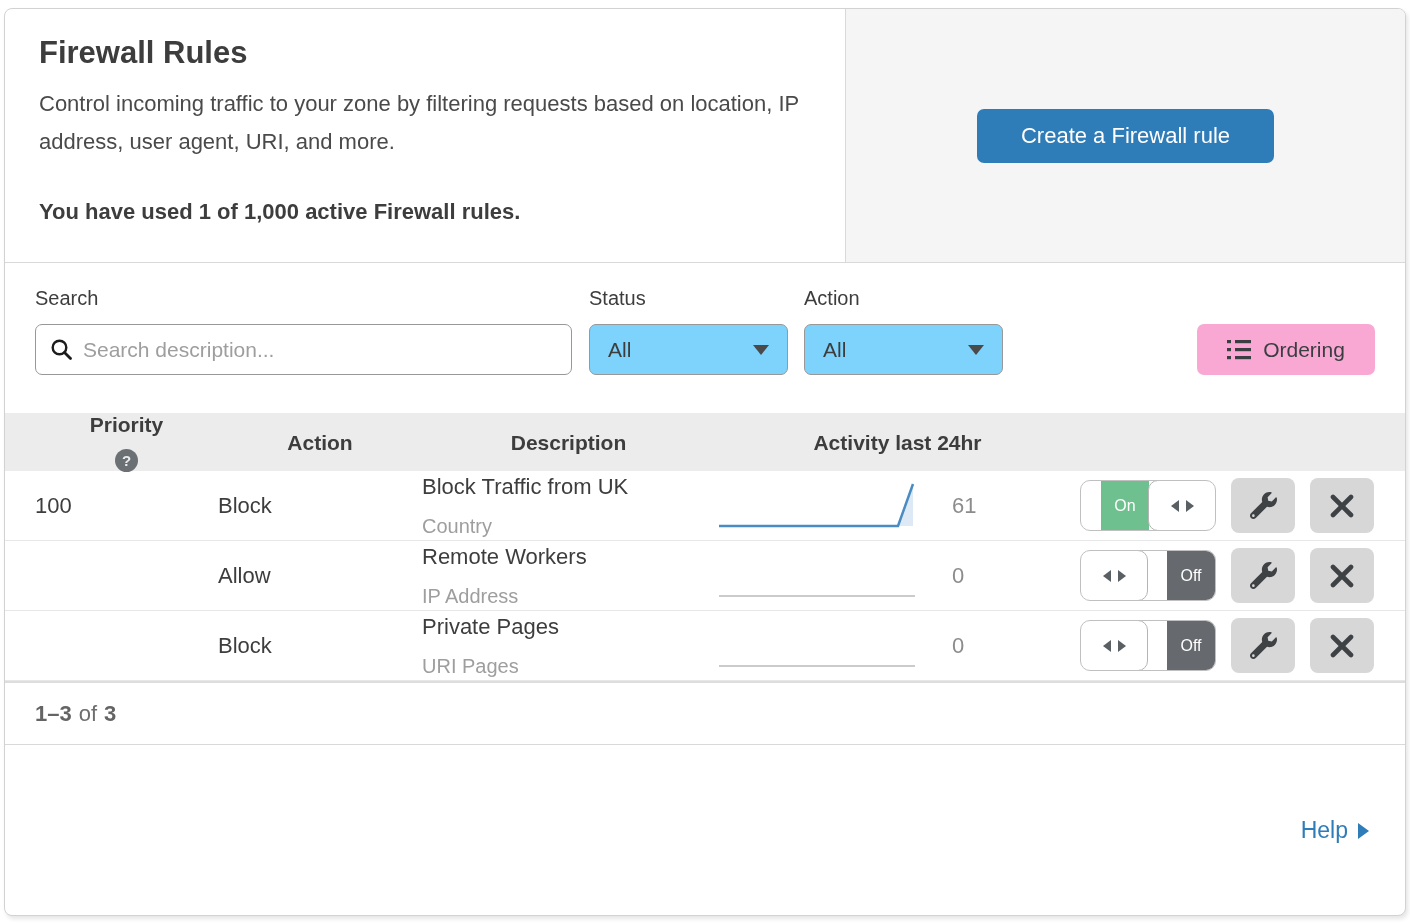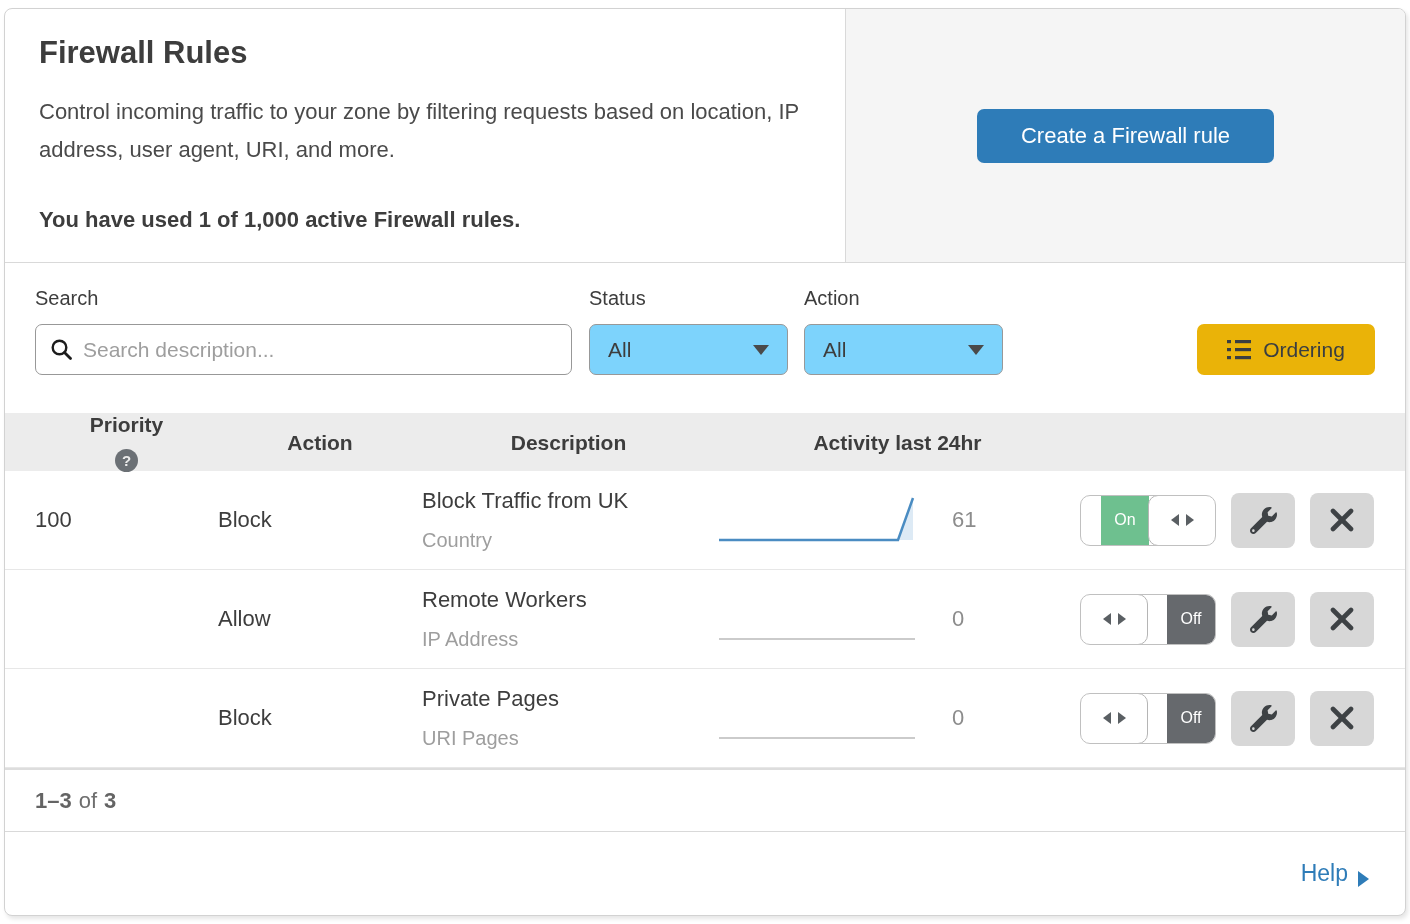--- a/index.html
+++ b/index.html
@@ -8,21 +8,21 @@
   .card {
     position: absolute; left: 4px; top: 8px; width: 1402px; height: 908px;
     background: #fff; border: 1px solid #d2d2d2; border-radius: 8px;
     box-shadow: 2px 3px 4px rgba(0,0,0,.10);
     display: flex; flex-direction: column; overflow: hidden;
   }
 
   
   .header { display: flex; height: 254px; border-bottom: 1px solid #d9d9d9; flex: 0 0 auto; }
   .header-left { width: 840px; padding: 26px 34px; }
-  .page-title { font-size: 31px; font-weight: bold; color: #3d3d3d; margin-bottom: 22px; }
+  .page-title { font-size: 31px; font-weight: bold; color: #3d3d3d; margin-bottom: 14px; }
   .page-desc { font-size: 22px; color: #4a4a4a; line-height: 38px; max-width: 770px; }
   .usage-note { margin-top: 38px; font-size: 22px; font-weight: bold; color: #3d3d3d; }
   .header-right {
     flex: 1; background: #f5f5f5; border-left: 1px solid #d9d9d9;
     display: flex; align-items: center; justify-content: center;
   }
   .create-btn {
     background: var(--accent-blue); color: #fff; font-size: 22px;
     font-family: "Liberation Sans", sans-serif;
     border: none; border-radius: 7px; padding: 14px 44px; cursor: pointer;
@@ -46,35 +46,35 @@
     display: flex; align-items: center; justify-content: space-between;
     padding: 0 18px; font-size: 21px; color: #3d3d3d; cursor: pointer;
   }
   .caret-down {
     width: 0; height: 0; border-left: 8px solid transparent;
     border-right: 8px solid transparent; border-top: 10px solid #4a4a4a;
   }
   .gap17 { width: 17px; } .gap16 { width: 16px; }
   .filters .spacer { flex: 1; }
   .ordering-btn {
-    width: 178px; height: 51px; background: #eab308; border: none; border-radius: 7px;
+    width: 178px; height: 51px; background: #f9a8d4; border: none; border-radius: 7px;
     display: flex; align-items: center; justify-content: center; gap: 12px;
     font-size: 21px; color: #3a3e41; font-family: "Liberation Sans", sans-serif; cursor: pointer;
   }
 
   
   .tgrid { display: grid; grid-template-columns: 183px 204px 293px 1fr 325px; align-items: center; }
   .thead { background: #ececec; height: 58px; padding-left: 30px; flex: 0 0 auto; }
   .th { font-size: 21px; font-weight: bold; color: #3d3d3d; display: flex; align-items: center; gap: 12px; flex-direction: column; }
   .q-badge {
     width: 23px; height: 23px; border-radius: 50%; background: #6b7075; color: #ececec;
     font-size: 15px; font-weight: bold; display: inline-flex; align-items: center; justify-content: center;
     cursor: pointer;
   }
-  .row { height: 99px; padding-left: 30px; border-bottom: 1px solid #e7e7e7; }
+  .row { height: 70px; padding-left: 30px; border-bottom: 1px solid #e7e7e7; }
   .cell-main { font-size: 22px; color: #3d3d3d; }
   .desc-sub { font-size: 20px; color: #9e9e9e; margin-top: 15px; }
   .activity-cell { display: flex; align-items: center; }
   .spark { width: 205px; height: 56px; }
   .activity-count { font-size: 22px; color: #8c8c8c; margin-left: 32px; }
 
   
   .controls-cell { display: flex; align-items: center; gap: 15px; padding-right: 32px; justify-content: flex-start; }
   .toggle {
     width: 136px; height: 51px; border: 1px solid #c0c0c0; border-radius: 10px;
@@ -97,21 +97,21 @@
     width: 64px; height: 55px; background: #d7d7d7; border: none; border-radius: 8px;
     display: flex; align-items: center; justify-content: center; cursor: pointer; flex: 0 0 auto;
   }
 
   
   .pagination { height: 63px; border-top: 2px solid #ddd; display: flex; align-items: center; padding-left: 30px; flex: 0 0 auto; }
   .pagination { font-size: 22px; color: #6e6e6e; }
   .pagination .b { font-weight: bold; color: #646464; }
   .pagination .sep { margin: 0 7px; }
   .help-bar { flex: 1; border-top: 1px solid #d9d9d9; display: flex; align-items: center; justify-content: flex-end; padding-right: 36px; }
-  .help-link { display: flex; align-items: flex-end; gap: 10px; font-size: 23px; color: var(--accent-blue); cursor: pointer; }
+  .help-link { display: flex; align-items: center; gap: 10px; font-size: 23px; color: var(--accent-blue); cursor: pointer; }
   .tri-help { width: 0; height: 0; border-top: 8px solid transparent; border-bottom: 8px solid transparent; border-left: 11px solid var(--accent-blue); margin-top: 2px; }
 </style>
 </head>
 <body>
 
 <div class="card">
 
   <div class="header">
     <div class="header-left">
       <div class="page-title">Firewall Rules</div>

